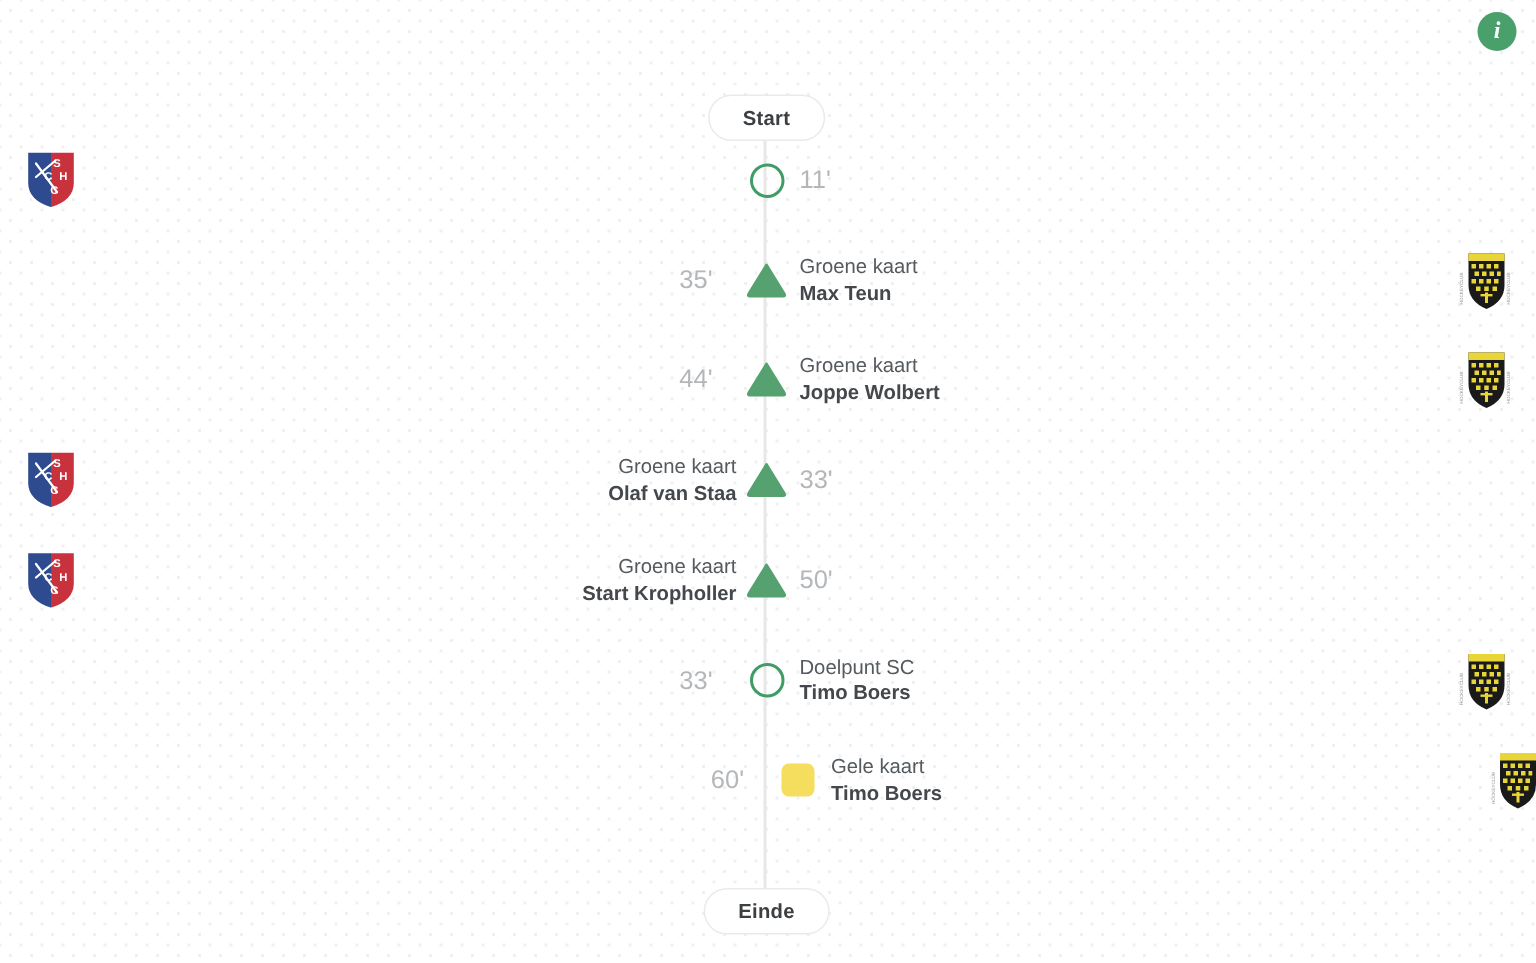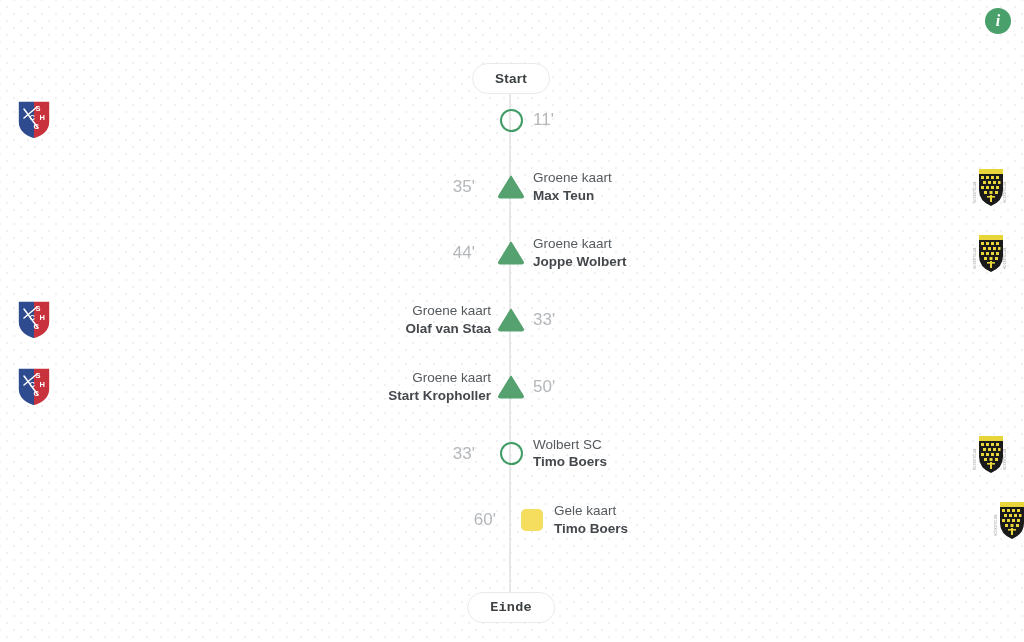--- a/index.html
+++ b/index.html
@@ -69,21 +69,21 @@
     border-radius: 16px;
     padding: 7px 22px;
     font-size: 13.5px;
     font-weight: bold;
     color: #3c4043;
     letter-spacing: 0.2px;
     cursor: pointer;
     user-select: none;
   }
   .pill-start { top: 63px; }
-  .pill-end { top: 592px; font-family: Liberation Mono, monospace; }
+  .pill-end { top: 592px; }
 
   
   .event {
     position: absolute;
     left: 0;
     width: 1024px;
     height: 44px;
   }
   .marker-wrap {
     position: absolute;
@@ -346,21 +346,21 @@
       <text x="18.5" y="31">C</text>
     </g>
   </svg>
 </div>
       </div>
       <div class="event side-right" style="top: 431.5px;">
         <div class="marker-wrap">
           <div class="m-goal"></div>
         </div>
         <div class="etext">
-          <span class="etype">Wolbert SC</span>
+          <span class="etype">Doelpunt SC</span>
           <span class="ename">Timo Boers</span>
         </div>
         <div class="eminute">33'</div>
         <div class="crest crest-right">
   <svg viewBox="0 0 38 44" xmlns="http://www.w3.org/2000/svg" aria-hidden="true">
     <g font-family="Liberation Sans, sans-serif" font-size="3.1" fill="#9a9a9a">
       <text transform="translate(4.6,38) rotate(-90)">HOCKEYCLUB</text>
       <text transform="translate(35.4,38) rotate(-90)">HOCKEYCLUB</text>
     </g>
     <path d="M8 4 H32 V25 Q32 36 20 41 Q8 36 8 25 Z" fill="#1a1a1a"></path>

